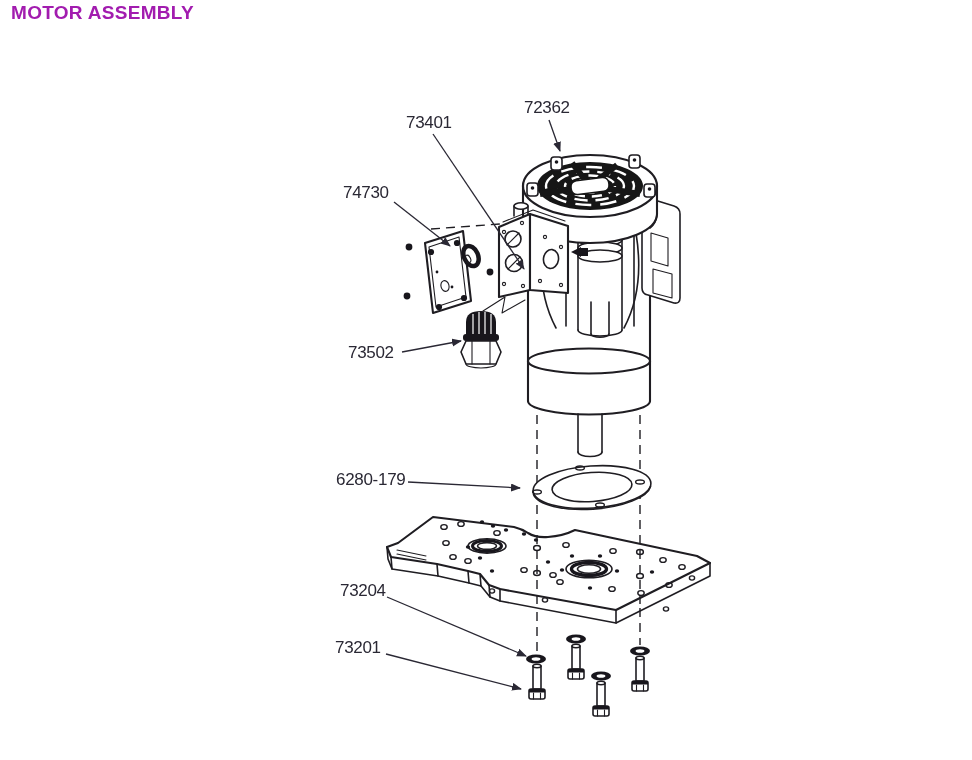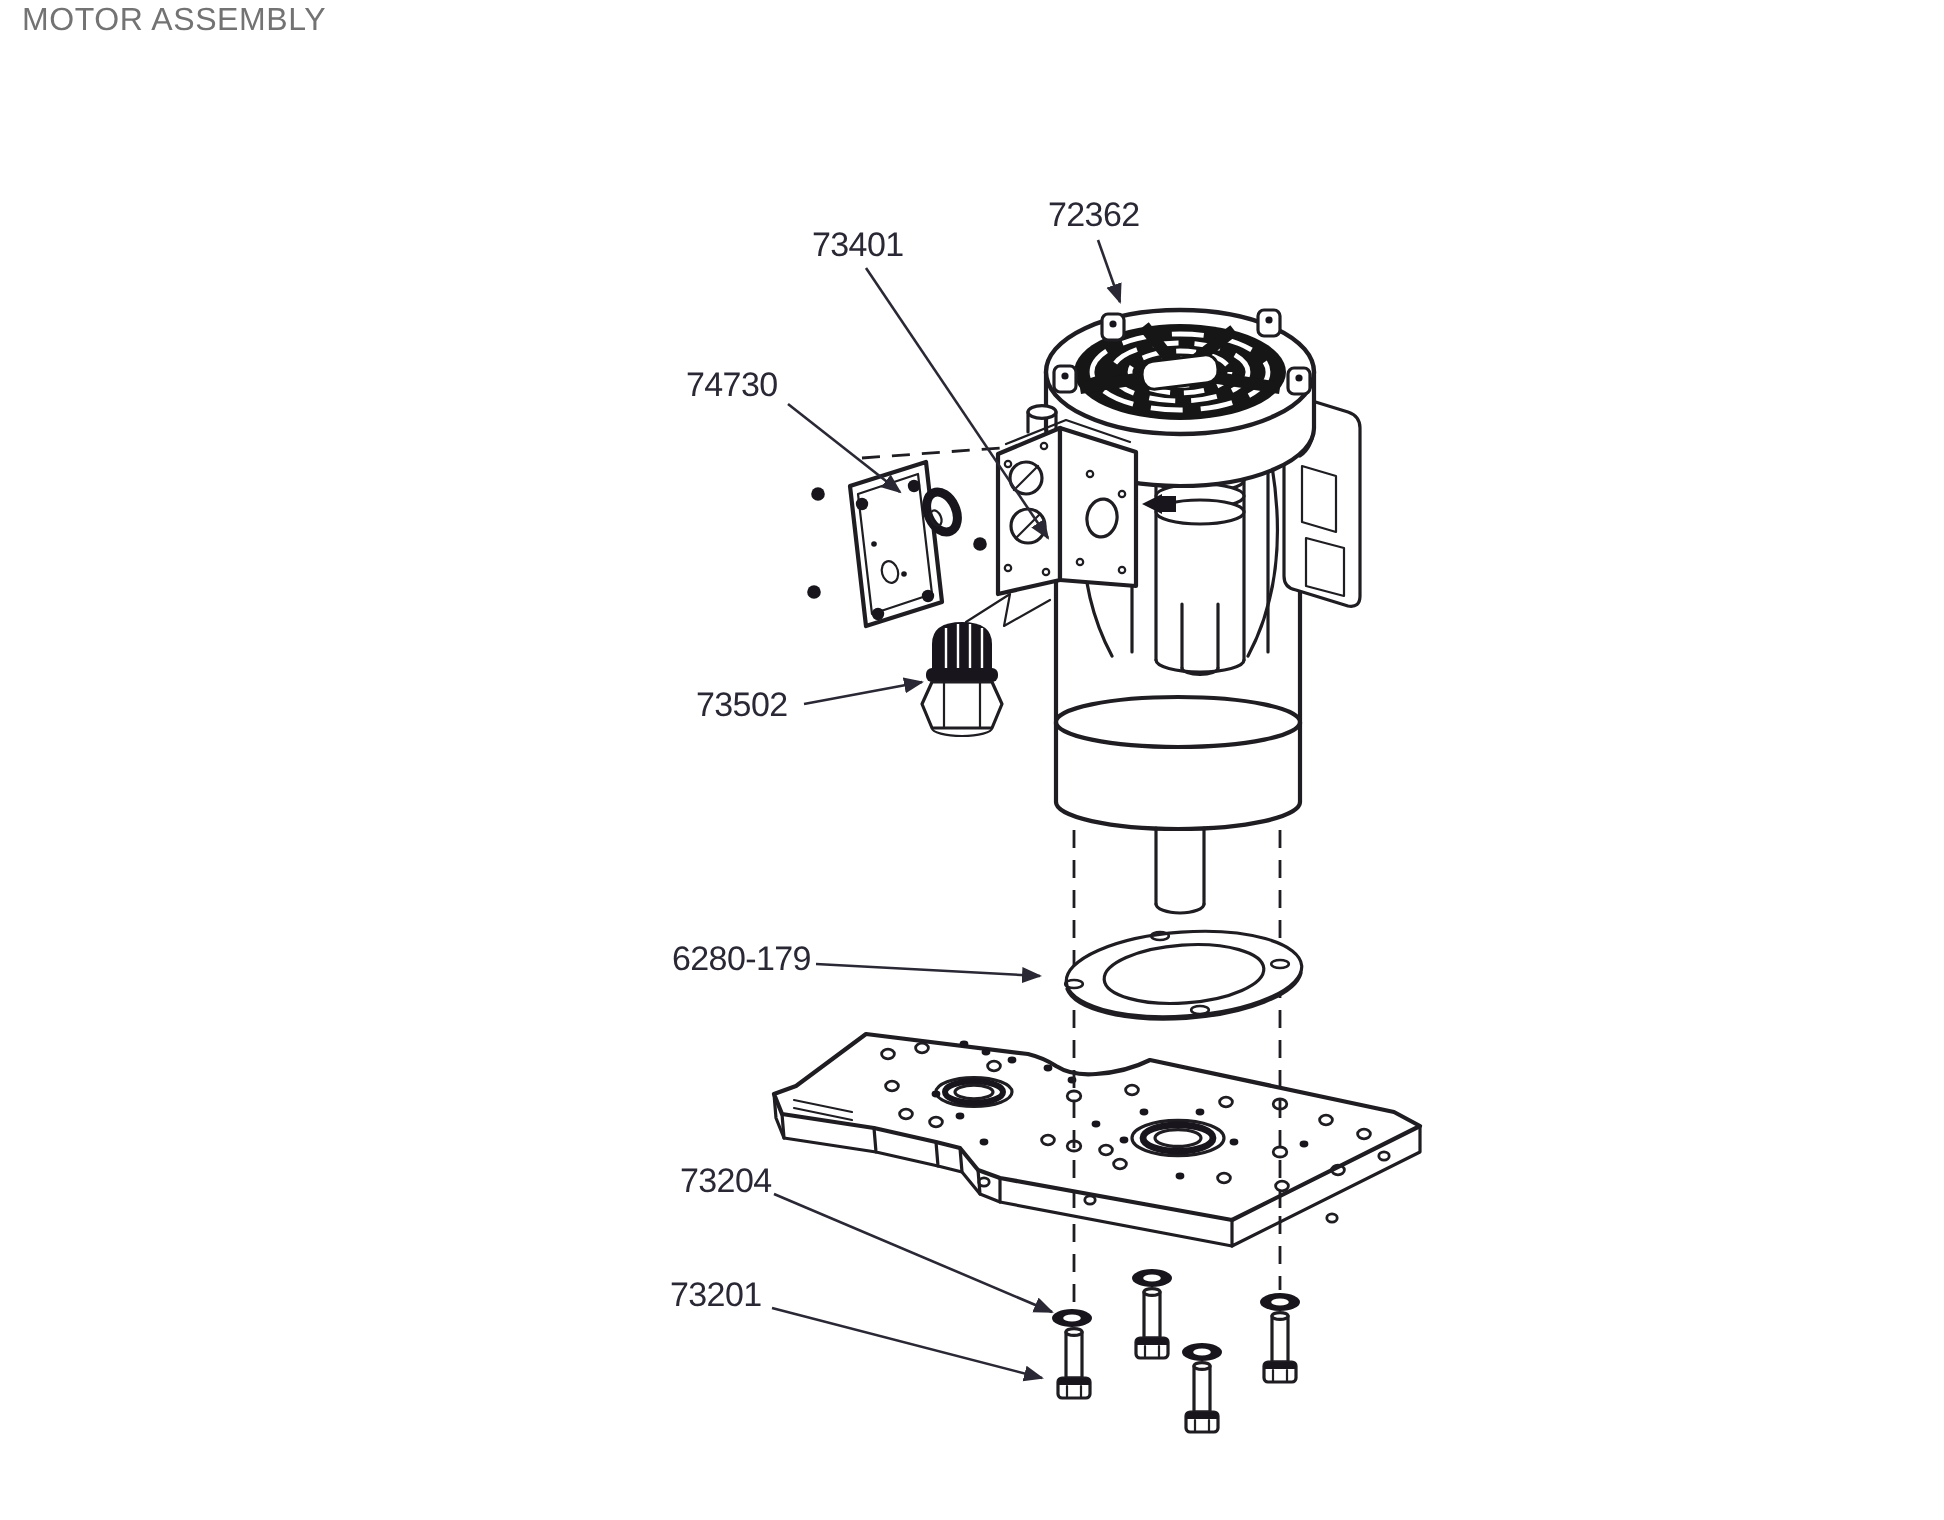--- a/index.html
+++ b/index.html
@@ -1,19 +1,19 @@
 <!DOCTYPE html>
 <html><head>
 <meta charset="utf-8">
 <style>
   html,body{margin:0;padding:0;background:#fff;}
   .stage{position:relative;width:972px;height:760px;background:#fff;overflow:hidden;
          font-family:"Liberation Sans",sans-serif;}
-  .page-title{position:absolute;left:11px;top:2px;font-size:16px;font-weight:normal;
-              letter-spacing:.3px;color:#737373;}
+  .page-title{position:absolute;left:11px;top:2px;font-size:19px;font-weight:bold;
+              letter-spacing:.3px;color:#a21caf;}
   svg text.plabel{font-family:"Liberation Sans",sans-serif;font-size:17px;
                   letter-spacing:-.3px;fill:#2a2834;}
   .ln{stroke:#1f1d22;fill:none;stroke-width:1.6;stroke-linecap:round;stroke-linejoin:round;}
   .ln2{stroke:#1f1d22;fill:none;stroke-width:2.1;stroke-linecap:round;stroke-linejoin:round;}
   .lnt{stroke:#1f1d22;fill:none;stroke-width:1.1;stroke-linecap:round;stroke-linejoin:round;}
   .fw{fill:#ffffff;}
   .dk{fill:#18161c;stroke:none;}
   .dash{stroke:#1f1d22;stroke-width:1.4;fill:none;stroke-dasharray:9 6;}
   .lead{stroke:#2a2834;stroke-width:1.3;fill:none;}
 </style>

